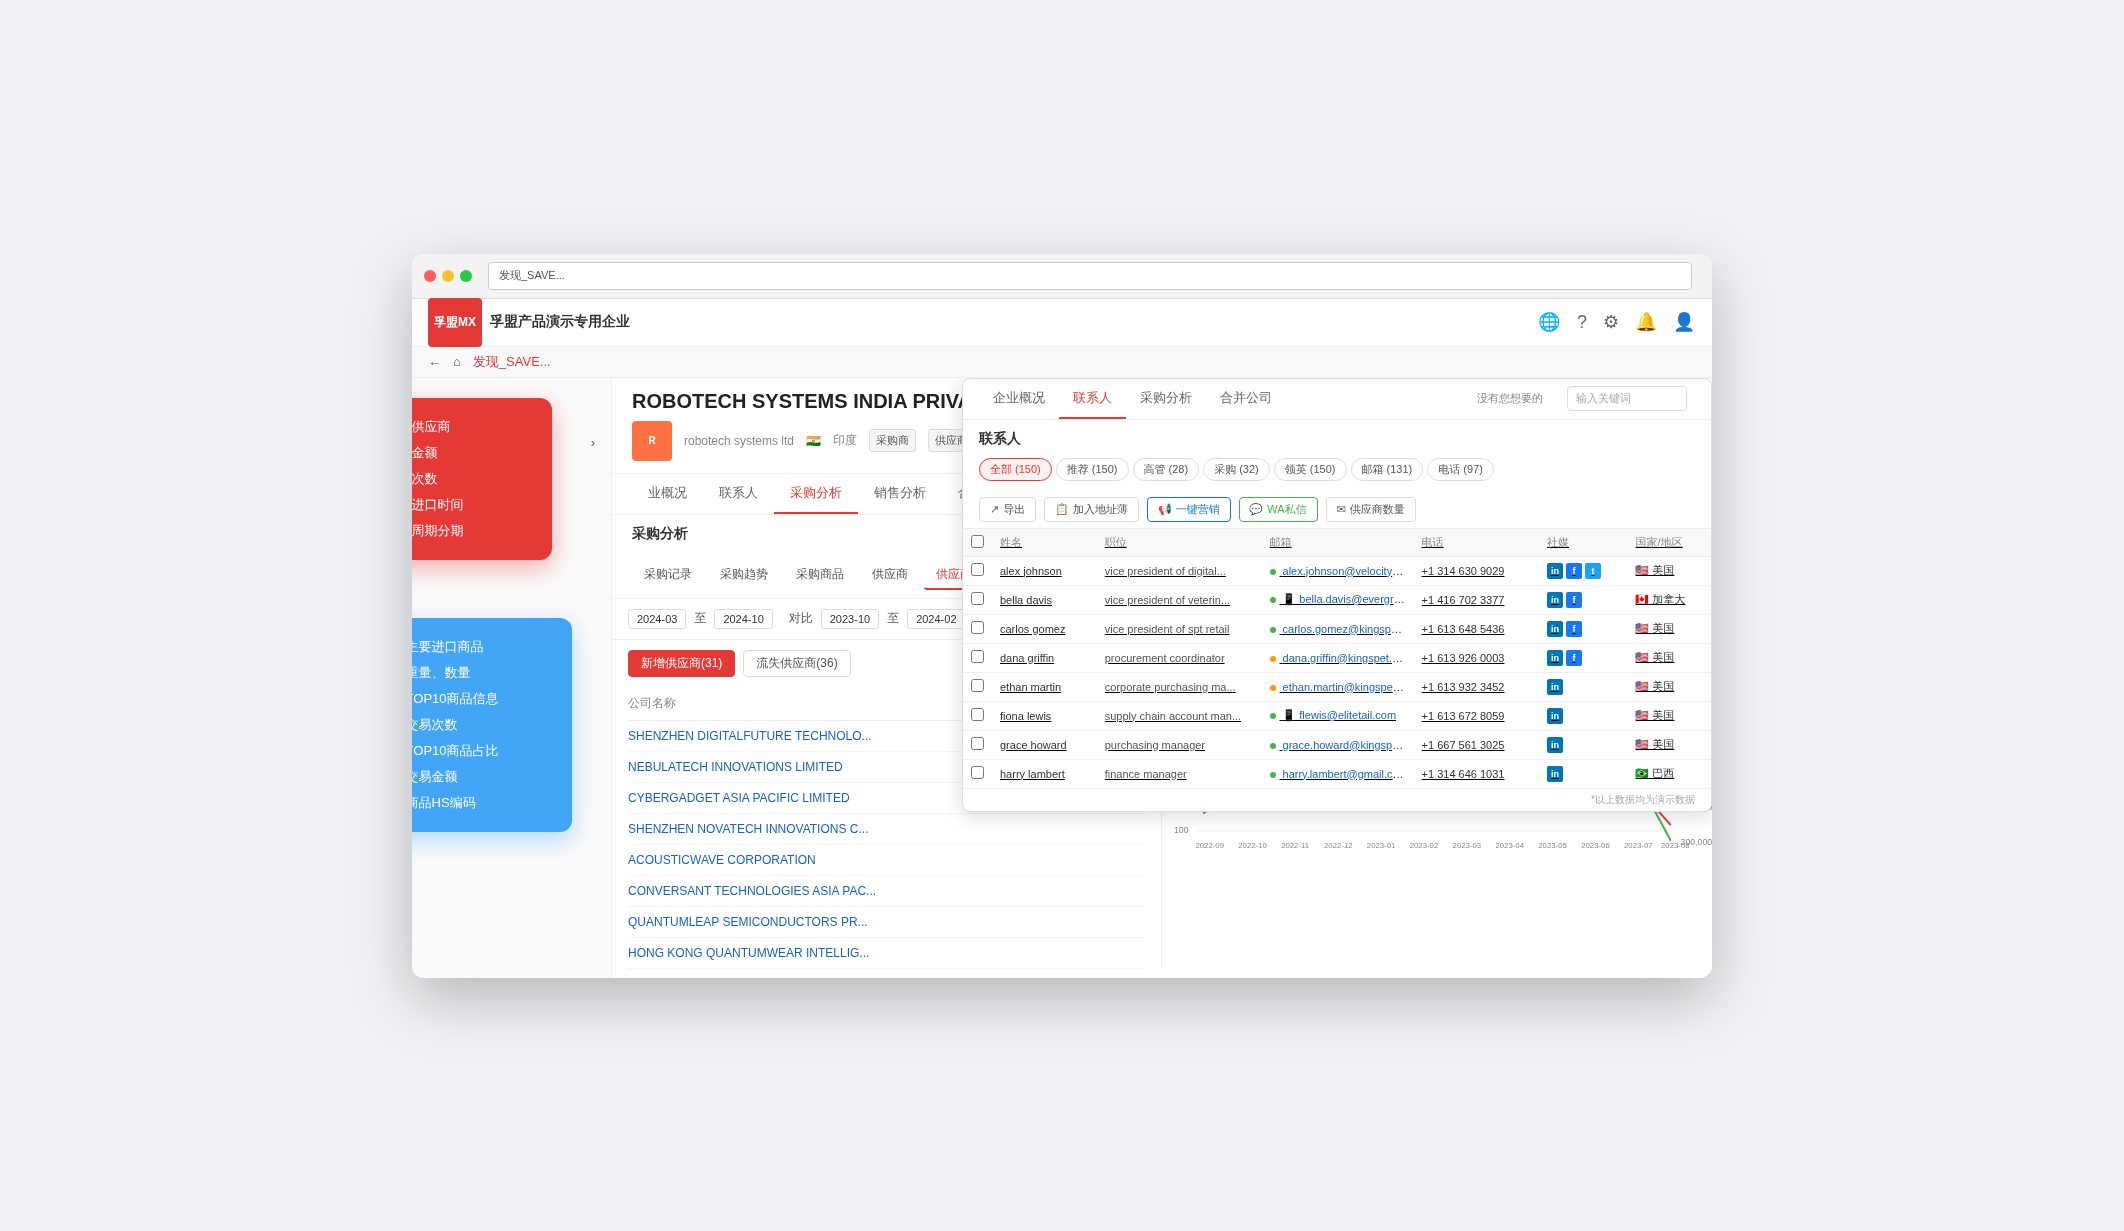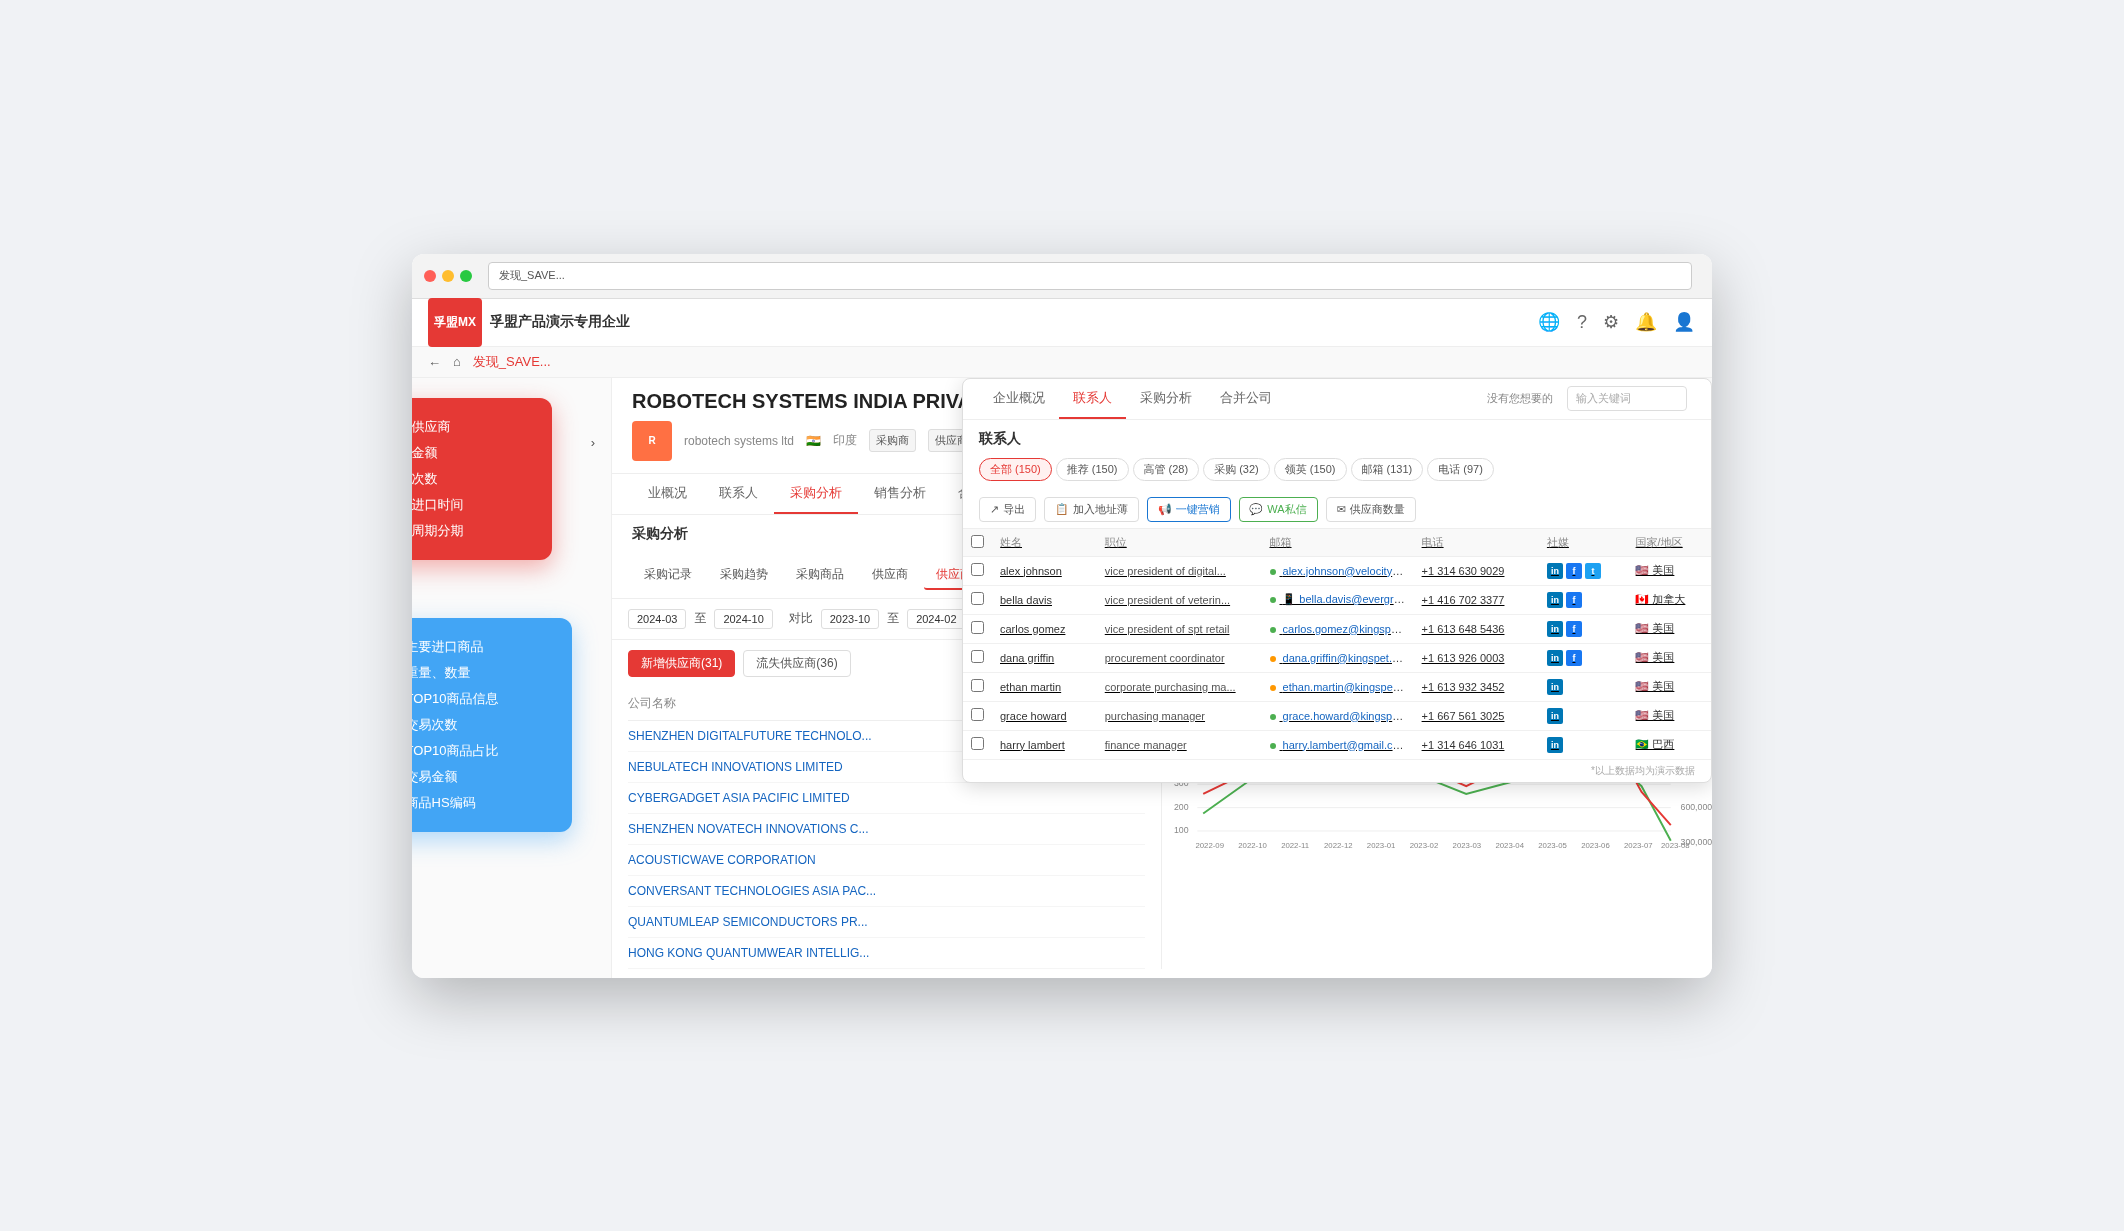--- a/index.html
+++ b/index.html
@@ -583,21 +583,21 @@
       </div>
 
       <div class="contact-panel">
 
         <div class="contact-tabs">
           <div class="contact-tab">企业概况</div>
           <div class="contact-tab active">联系人</div>
           <div class="contact-tab">采购分析</div>
           <div class="contact-tab">合并公司</div>
 
-          <div style="margin-left:auto; display:flex; align-items:center; gap:6px; padding-right:8px;">
+          <div style="margin-left:auto; display:flex; align-items:center; gap:16px; padding-right:8px;">
             <span class="no-result-hint">没有您想要的</span>
             <div class="search-box">
               <span>输入关键词</span>
             </div>
           </div>
         </div>
 
         <div class="contact-section-title">联系人</div>
 
         <div class="contact-filters">
@@ -727,20 +727,36 @@
     <td>+1 613 932 3452</td>
     <td>
                     <div class="social-icons">
                       <span class="social-icon si-li">in</span>
                     </div>
                   </td>
     <td>🇺🇸 美国</td>
   </tr>
                 <tr>
     <td class="checkbox-cell"><input type="checkbox" style=""></td>
+    <td>fiona lewis</td>
+    <td style="color:#555;max-width:130px;">supply chain account man...</td>
+    <td>
+      <span class="email-dot dot-whatsapp"></span>
+      <span class="email-link" style="cursor:pointer">📱 flewis@elitetail.com</span>
+    </td>
+    <td>+1 613 672 8059</td>
+    <td>
+                    <div class="social-icons">
+                      <span class="social-icon si-li">in</span>
+                    </div>
+                  </td>
+    <td>🇺🇸 美国</td>
+  </tr>
+                <tr>
+    <td class="checkbox-cell"><input type="checkbox" style=""></td>
     <td>grace howard</td>
     <td style="color:#555;max-width:130px;">purchasing manager</td>
     <td>
       <span class="email-dot dot-verified"></span>
       <span class="email-link" style="cursor:pointer">grace.howard@kingspet.com</span>
     </td>
     <td>+1 667 561 3025</td>
     <td>
                     <div class="social-icons">
                       <span class="social-icon si-li">in</span>

